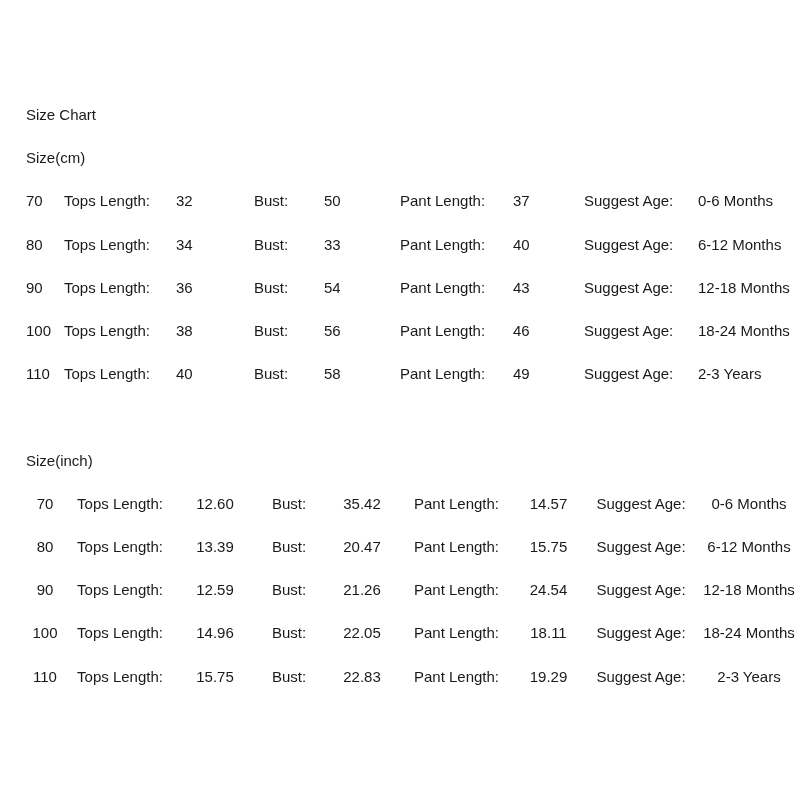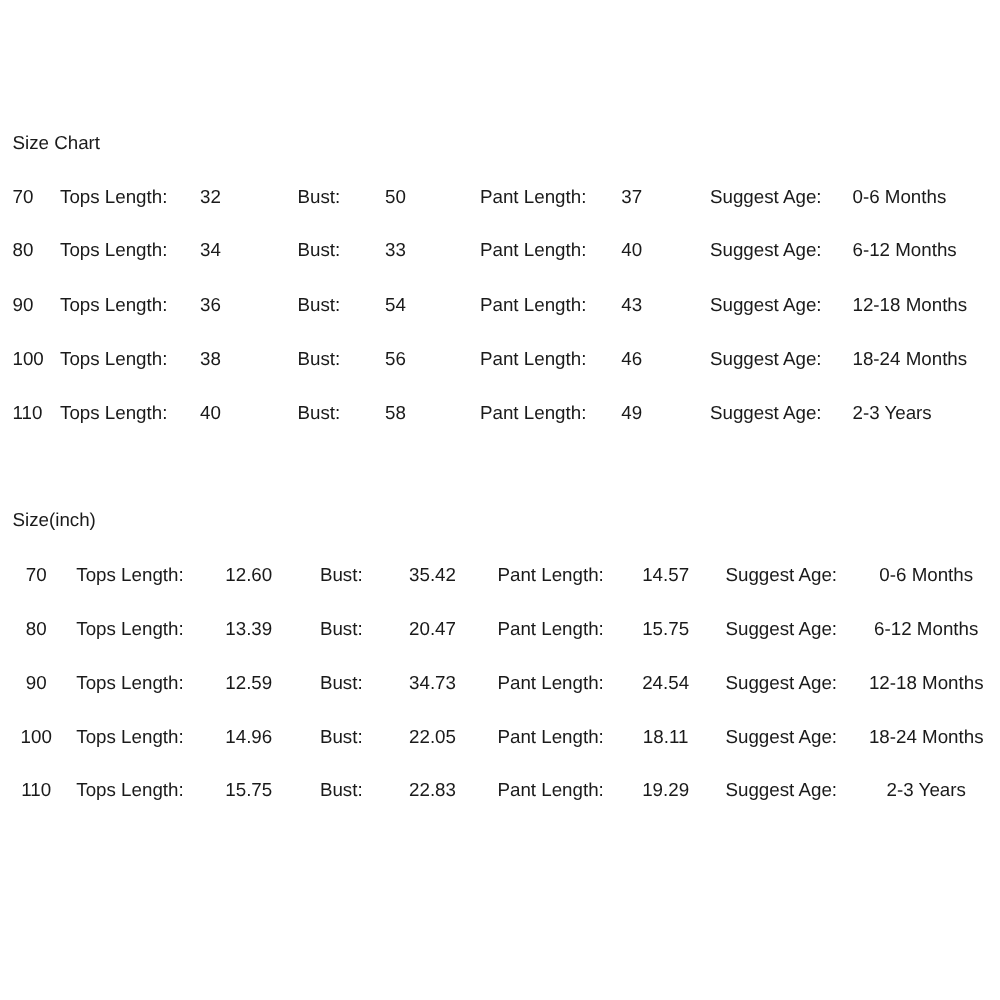--- a/index.html
+++ b/index.html
@@ -12,21 +12,21 @@
     width: 800px;
     height: 800px;
     overflow: hidden;
     font-family: "Liberation Sans", sans-serif;
     font-size: 15px;
     color: #1a1a1a;
   }
   .page {
     position: absolute;
     top: 93px;
-    left: 10px;
+    left: 26px;
     right: 0;
   }
   .line {
     height: 43.2px;
     display: flex;
     align-items: center;
     white-space: nowrap;
   }
   .row {
     display: grid;
@@ -42,20 +42,21 @@
     text-align: center;
   }
 </style>
 </head>
 <body>
 
 <div class="page">
   <div class="line">Size Chart</div>
   <div id="sections">
       <div class="section">
+        <div class="line">Size(cm)</div>
         <div class="row">
           <span>70</span>
           <span>Tops Length:</span>
           <span>32</span>
           <span>Bust:</span>
           <span>50</span>
           <span>Pant Length:</span>
           <span>37</span>
           <span>Suggest Age:</span>
           <span>0-6 Months</span>
@@ -127,21 +128,21 @@
           <span>Pant Length:</span>
           <span>15.75</span>
           <span>Suggest Age:</span>
           <span>6-12 Months</span>
         </div>
         <div class="row">
           <span>90</span>
           <span>Tops Length:</span>
           <span>12.59</span>
           <span>Bust:</span>
-          <span>34.73</span>
+          <span>21.26</span>
           <span>Pant Length:</span>
           <span>24.54</span>
           <span>Suggest Age:</span>
           <span>12-18 Months</span>
         </div>
         <div class="row">
           <span>100</span>
           <span>Tops Length:</span>
           <span>14.96</span>
           <span>Bust:</span>

